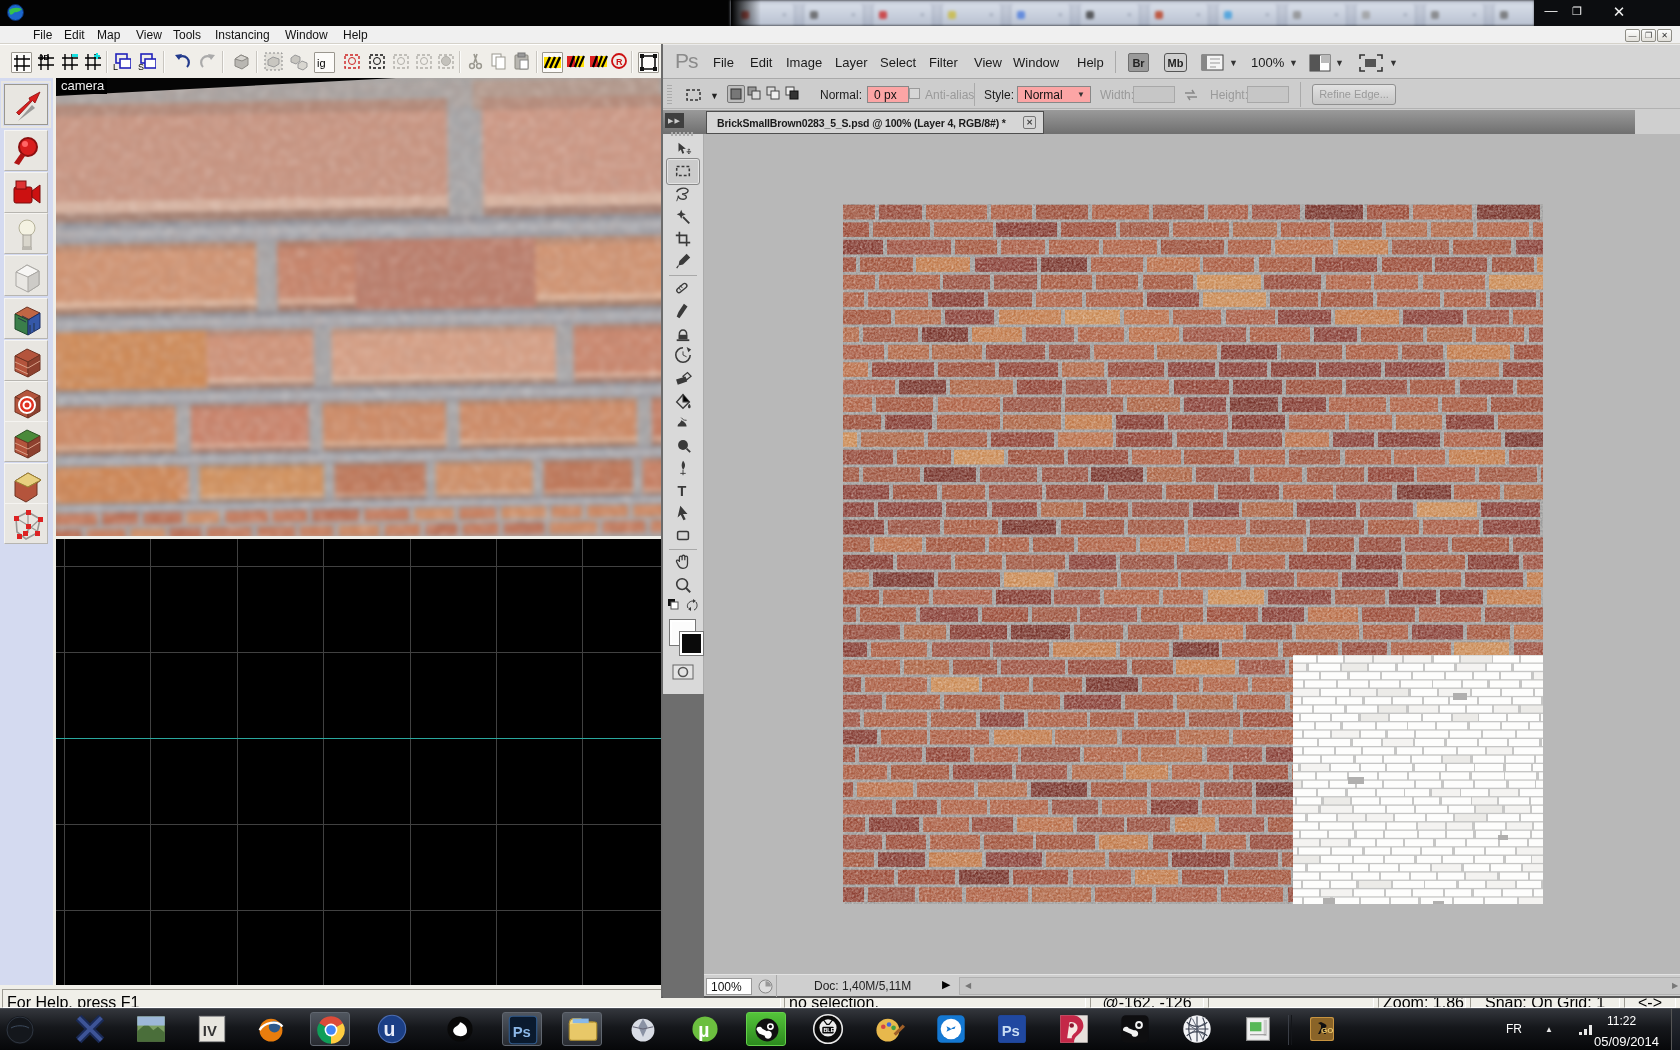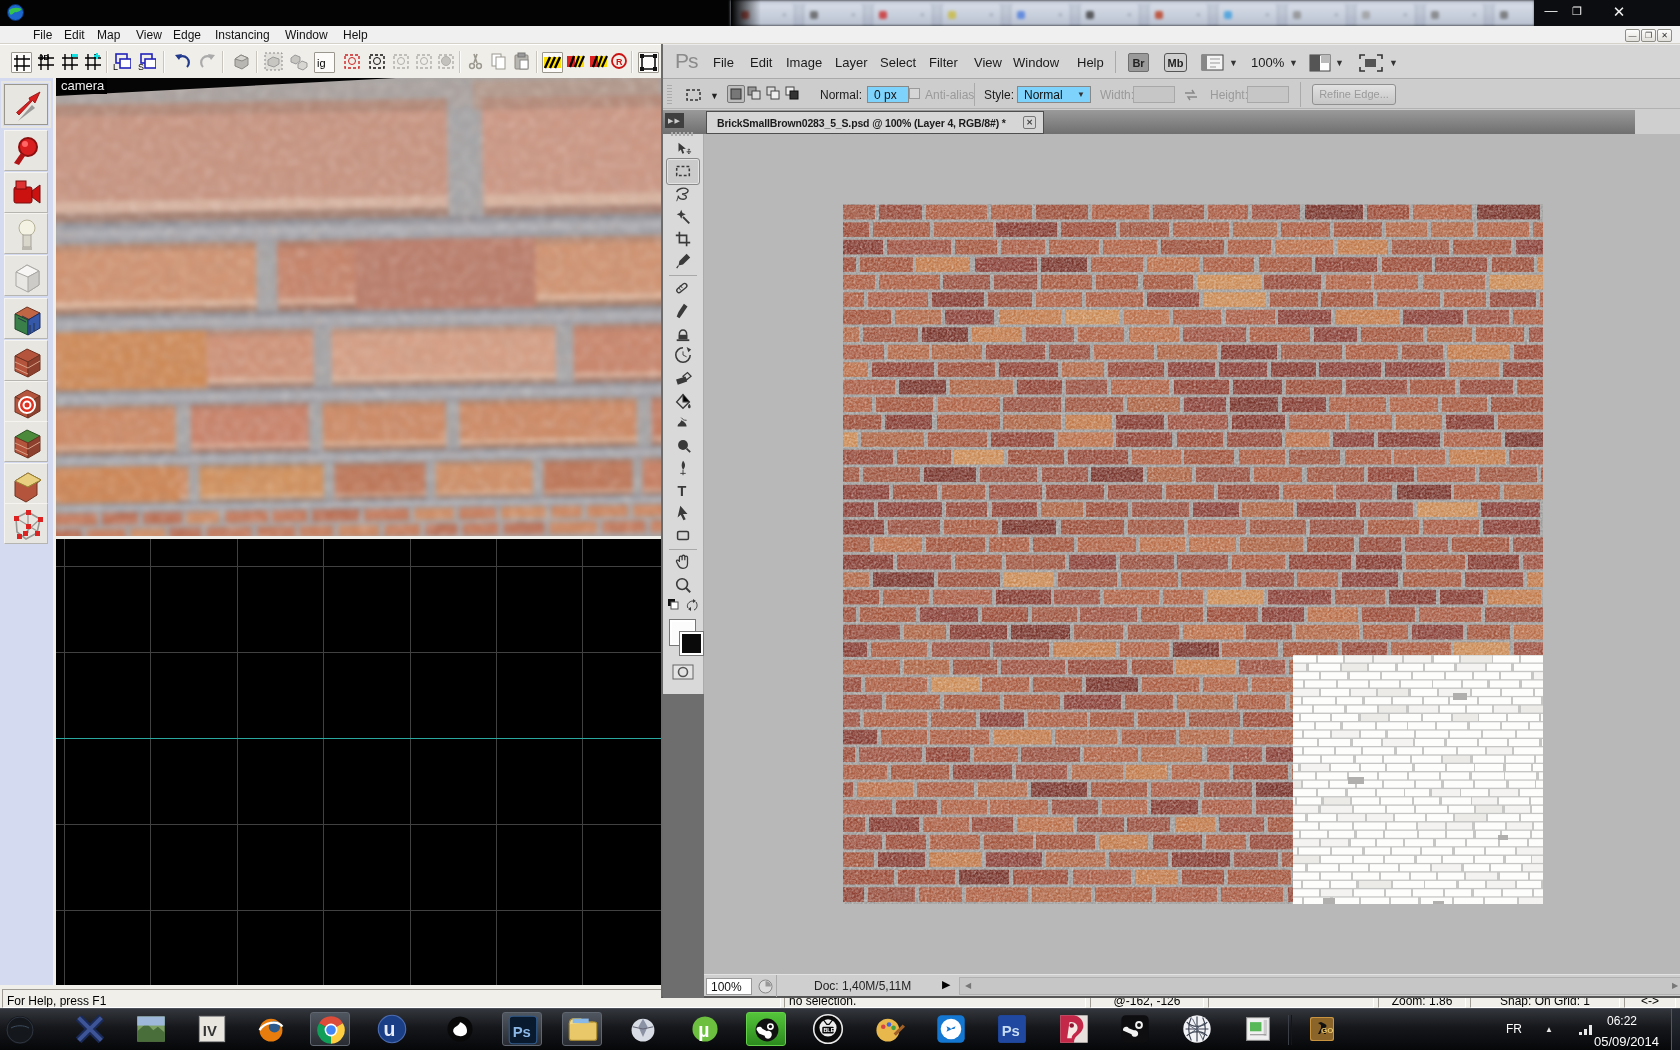--- a/index.html
+++ b/index.html
@@ -33,42 +33,42 @@
 .psel{outline:2px solid #e8e6e1;outline-offset:1px;border:1px solid #9a978f}
 
 #v3d{position:absolute;left:56px;top:78px;width:605px;height:458px;overflow:hidden;background:#a8a5a3}
 #camlbl{position:absolute;left:4px;top:0px;color:#eee;background:#000;font-size:13px;padding:0 3px 1px 1px}
 #vdiv{position:absolute;left:53px;top:536px;width:608px;height:3px;background:#f0efe9}
 #v2d{position:absolute;left:56px;top:539px;width:605px;height:446px;background:#000}#vedge{position:absolute;left:53px;top:78px;width:3px;height:907px;background:#f0efe9}
 .gv{position:absolute;top:0;width:1px;height:446px;background:#414141}
 .gh{position:absolute;left:0;width:608px;height:1px;background:#414141}
 #teal{position:absolute;left:0;top:199px;width:608px;height:1px;background:#2aa79e}
 
-#hstatus{position:absolute;left:0;top:985px;width:1680px;height:23px;background:#f0efe9;font-size:12px;color:#000}
+#hstatus{position:absolute;left:0;top:985px;width:1680px;height:23px;background:#f0efe9;font-size:16px;color:#000}
 .seg{position:absolute;top:4px;height:19px;border:1px solid #898collapse}
 .seg{border:1px solid #9d9b93;border-bottom-color:#fff;border-right-color:#fff;padding:4px 4px 0 4px;white-space:nowrap;overflow:hidden}
 
 #pswin{position:absolute;left:661px;top:44px;width:1019px;height:954px;background:#cfcfcf;border-left:2px solid #6b6b6b;border-bottom:2px solid #565656}
 #psmenu{position:absolute;left:0;top:0;width:1017px;height:35px;background:#d5d5d5;border-top:1px solid #ebebeb;border-bottom:1px solid #a9a9a9}
 #psmenu .mi{position:absolute;top:10px;font-size:13px;color:#1b1b1b}
 #pslogo{position:absolute;left:12px;top:4px;font-size:21px;color:#8b8b8b;letter-spacing:-1px}
 #psopts{position:absolute;left:0;top:36px;width:1017px;height:29px;background:#cdcdcd;border-bottom:1px solid #b2b2b2}
 #pstabs{position:absolute;left:0;top:66px;width:972px;height:24px;background:linear-gradient(#9a9a9a,#6f6f6f)}
 #ptab{position:absolute;left:43px;top:1px;width:338px;height:23px;background:#d6d6d6;border:1px solid #4e4e4e;font-size:10.5px;font-weight:bold;color:#1a1a1a;padding:5px 0 0 10px;white-space:nowrap;letter-spacing:-0.15px}
 #pexp{position:absolute;left:2px;top:3px;width:19px;height:15px;background:#3f3f3f;color:#ccc;font-size:7px;text-align:center;line-height:15px;letter-spacing:1px}
 #pstools{position:absolute;left:0;top:90px;width:41px;height:560px;background:#d9d9d9;border-right:1px solid #ababab}
 #psdark{position:absolute;left:0;top:650px;width:41px;height:304px;background:#6e6e6e}
 #pscanvas{position:absolute;left:41px;top:90px;width:978px;height:840px;background:#b8b8b8}
 #psstatus{position:absolute;left:41px;top:930px;width:978px;height:22px;background:#cfcfcf;border-top:1px solid #e2e2e2}
 
 #taskbar{position:absolute;left:0;top:1008px;width:1680px;height:42px;background:linear-gradient(#33363c,#15171b 45%,#060709);border-top:1px solid #4c5058}
 .tkico{position:absolute;top:3px;width:40px;height:34px;border-radius:3px}
 
 .olabel{position:absolute;top:8px;font-size:12px;color:#1b1b1b}
-.ofield{position:absolute;top:6px;height:17px;background:#7dd3fc;border:1px solid #888;font-size:12px;color:#111;padding:1px 0 0 6px}
+.ofield{position:absolute;top:6px;height:17px;background:#fca5a5;border:1px solid #888;font-size:12px;color:#111;padding:1px 0 0 6px}
 .odis{position:absolute;top:6px;height:17px;background:#c6c6c6;border:1px solid #a8a8a8}
     </style></head><body>
 <div id="desk">
     <div id="titlebar">
       <svg class="abs" style="left:7px;top:4px" width="17" height="17" viewBox="0 0 17 17">
         <circle cx="8.5" cy="8.5" r="8" fill="#1c66cc"></circle>
         <path d="M2 6 Q8 2 15 5 Q12 9 8 8 Q4 12 3 10 Z" fill="#35c24d"></path>
         <circle cx="8.5" cy="8.5" r="8" fill="none" stroke="#0a2c66"></circle>
       </svg>
       <div id="tabs">
@@ -125,21 +125,21 @@
         <div class="wbtn" style="left:5px;width:24px">—</div>
         <div class="wbtn" style="left:31px;width:24px;font-size:11px;top:5px">❐</div>
         <div class="wbtn" style="left:71px;width:28px;font-size:15px">✕</div>
       </div>
     </div>
     <div id="menubar">
       <span style="left:33px">File</span>
       <span style="left:64px">Edit</span>
       <span style="left:97px">Map</span>
       <span style="left:136px">View</span>
-      <span style="left:173px">Edge</span>
+      <span style="left:173px">Tools</span>
       <span style="left:215px">Instancing</span>
       <span style="left:285px">Window</span>
       <span style="left:343px">Help</span>
       <div class="mdib" style="left:1625px">—</div>
       <div class="mdib" style="left:1641px">❐</div>
       <div class="mdib" style="left:1657px">✕</div>
     </div>
     <div id="htb">
       <div class="ht htpressed" style="left:11px;width:21px">
         <svg class="abs" style="" width="19" height="19" viewBox="0 0 19 19">
@@ -1756,17 +1756,17 @@
             <rect x="3" y="3" width="22" height="22" rx="2" fill="#8a6428"></rect>
             <path d="M10 8l3 2v3l-3 6h2l3-5 1 5h2l-1-6c2-1 2-3 0-4l-4-2z" fill="#111"></path>
             <text x="13" y="18" font-size="8" font-weight="bold" fill="#e8c468">GO</text>
           </svg>
         </div>
         <div style="position:absolute;left:1506px;top:13px;font-size:12px;color:#fff">FR</div>
         <div style="position:absolute;left:1545px;top:16px;font-size:8px;color:#e8e8e8">▲</div>
         <svg class="abs" style="left:1578px;top:13px" width="16" height="14" viewBox="0 0 16 14">
           <path d="M1 13 L4 13 4 10 1 10z M6 13 9 13 9 7 6 7z M11 13 14 13 14 3 11 3z" fill="#e8e8e8"></path>
         </svg>
-        <div style="position:absolute;left:1607px;top:5px;font-size:12px;color:#fff">06:22</div>
+        <div style="position:absolute;left:1607px;top:5px;font-size:12px;color:#fff">11:22</div>
         <div style="position:absolute;left:1594px;top:25px;font-size:13px;color:#fff">05/09/2014</div>
         <div style="position:absolute;left:1671px;top:0;width:9px;height:42px;background:linear-gradient(#2a2e36,#11141a);border-left:1px solid #555"></div>
       </div>
     </div>
   </div>
 </body></html>

